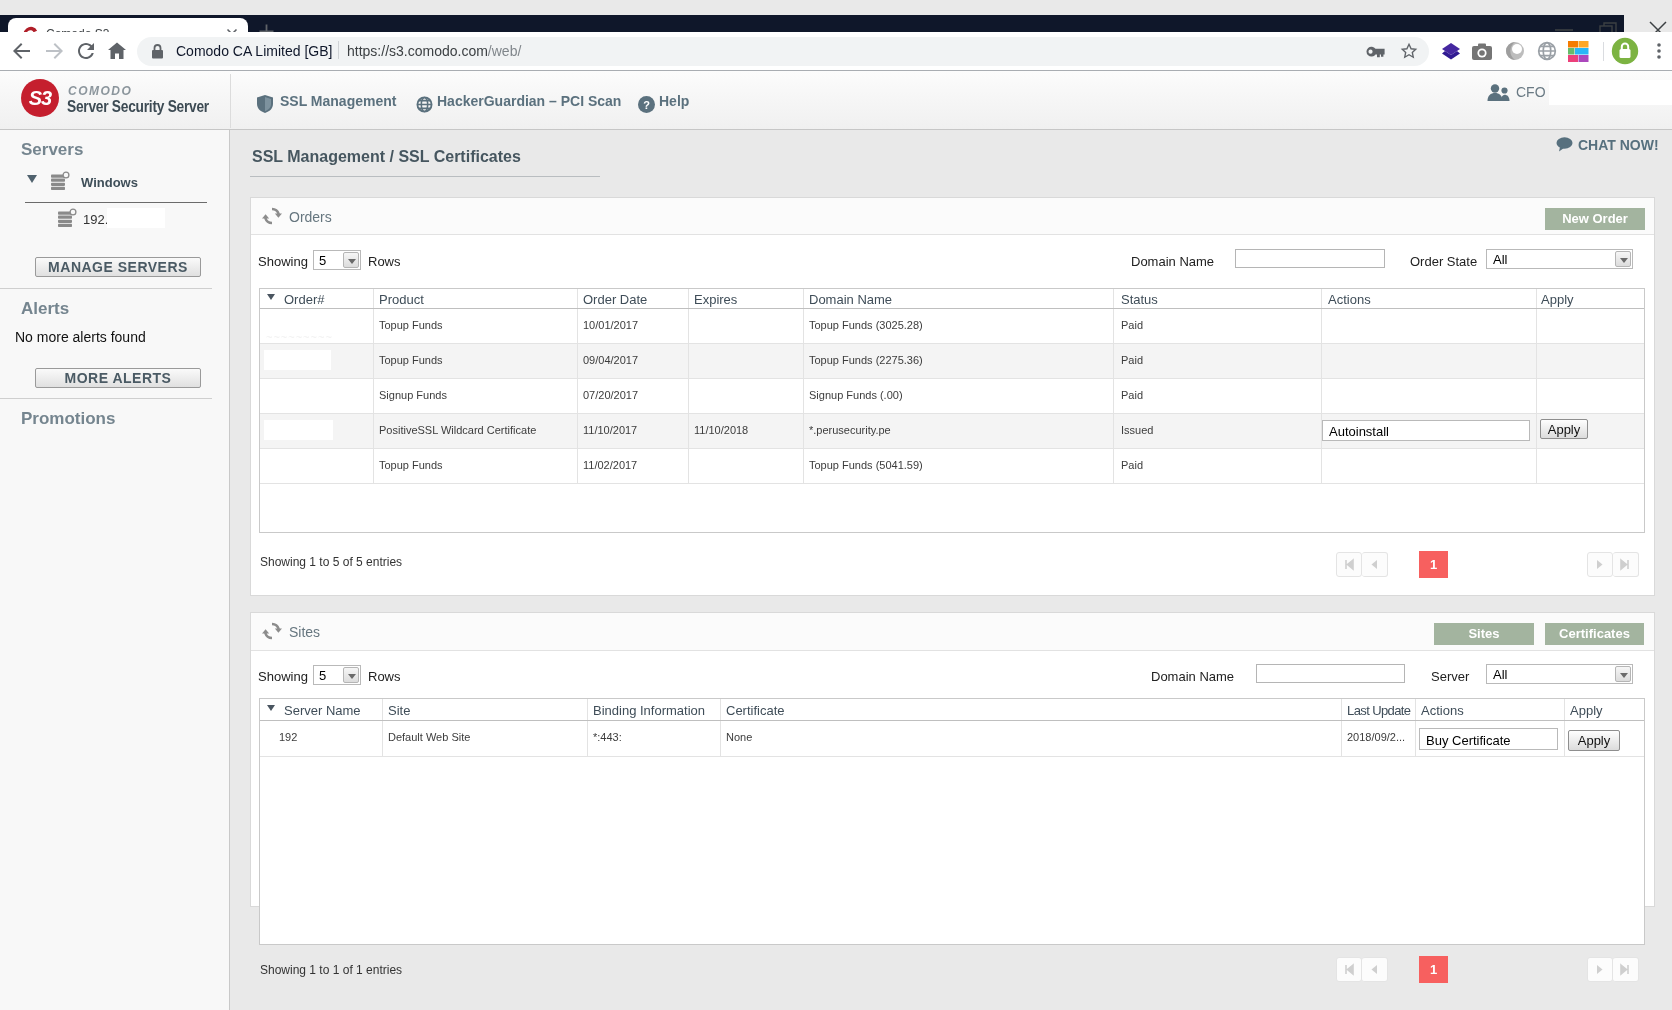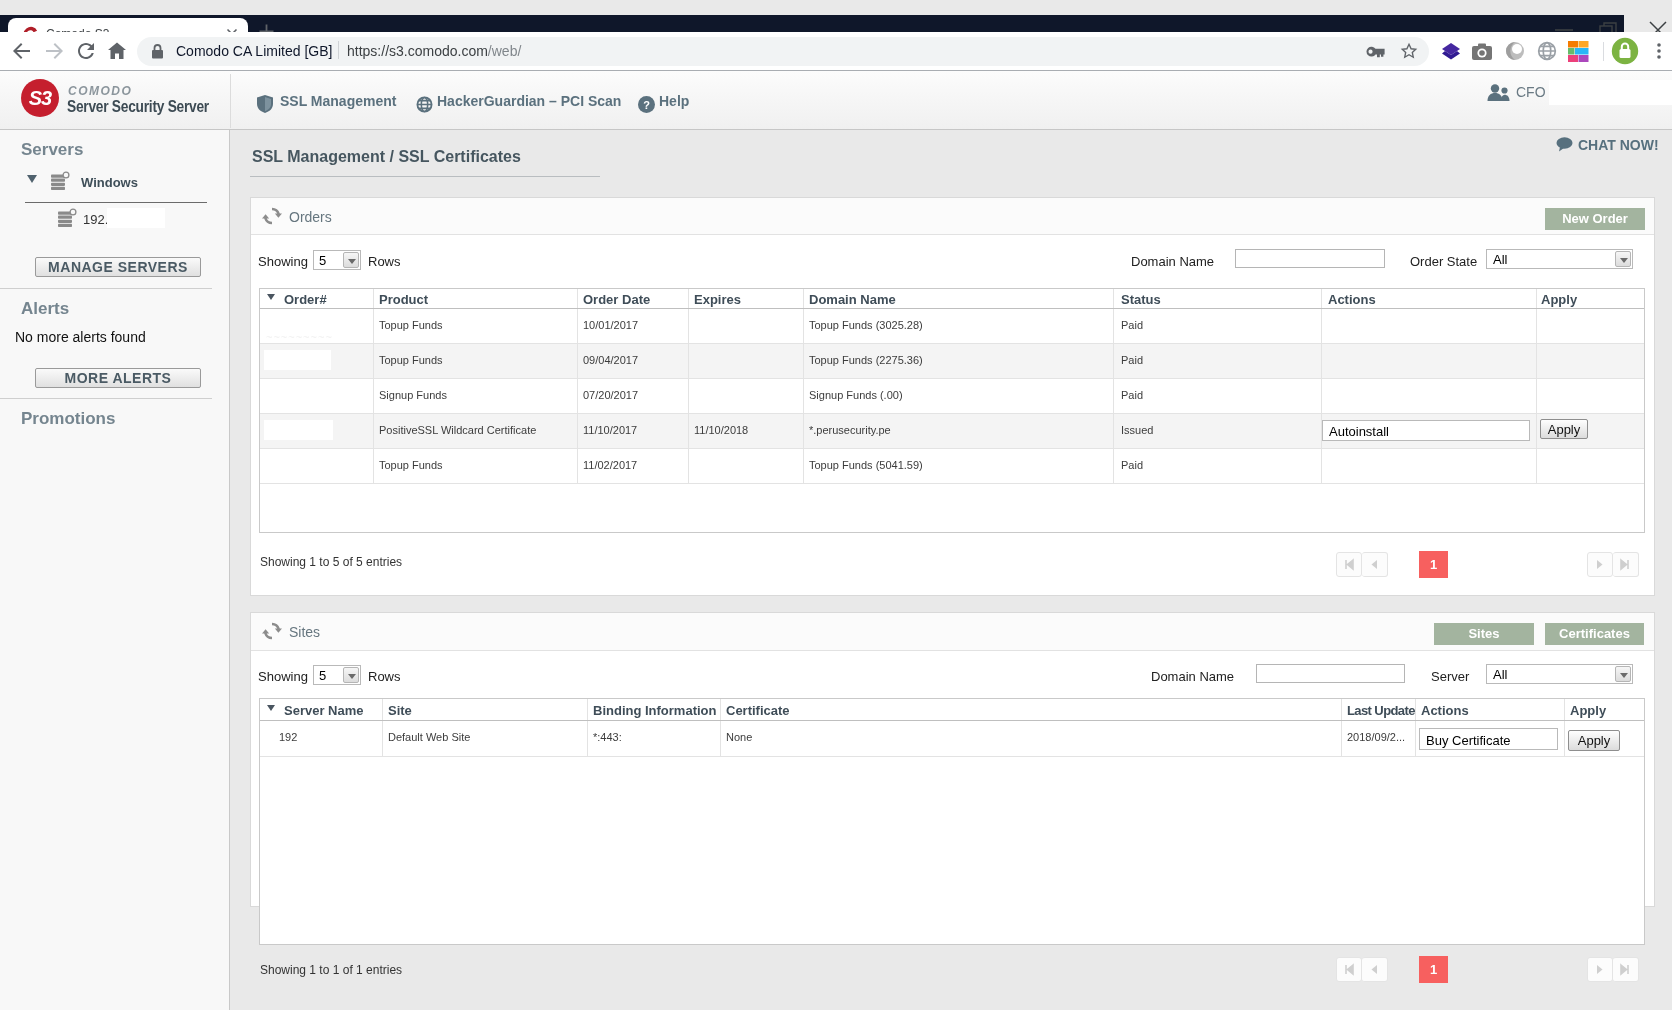--- a/index.html
+++ b/index.html
@@ -47,21 +47,21 @@
 .panel { position:absolute; left:250px; width:1405px; background:#fff; border:1px solid #d9d9d9; }
 .phead { position:absolute; left:0; top:0; width:100%; height:37px; background:#fbfbfb; border-bottom:1px solid #e2e2e2; }
 .ptitle { position:absolute; left:38px; top:11px; font-size:14px; font-weight:normal; color:#66767f; }
 .green { position:absolute; height:22px; background:#a3b49f; color:#fff; font-size:13px; font-weight:bold; text-align:center; line-height:22px; }
 .frow { font-size:13px; color:#222; }
 .sel { position:absolute; background:#fff; border:1px solid #b9b9b9; }
 .selarrow { position:absolute; right:1px; top:1px; width:16px; bottom:1px; background:linear-gradient(#f6f6f6,#dcdcdc); border:1px solid #b5b5b5; border-radius:2px; }
 .selarrow:after { content:""; position:absolute; left:4px; top:6px; border:4px solid transparent; border-top:5px solid #6a6a6a; }
 .inp { position:absolute; background:#fff; border:1px solid #b5b5b5; }
 .tbl { position:absolute; border:1px solid #c9c9c9; background:#fff; }
-.th { position:absolute; font-size:13px; font-weight:bold; color:#3f4d58; }
+.th { position:absolute; font-size:13px; font-weight:normal; color:#3f4d58; }
 .td { position:absolute; font-size:11px; color:#3c3c3c; white-space:nowrap; }
 .vline { position:absolute; top:0; bottom:0; width:1px; background:#e3e3e3; }
 .hline { position:absolute; left:0; right:0; height:1px; background:#e3e3e3; }
 .altrow { position:absolute; left:0; right:0; background:#f4f4f4; }
 .sortarw { position:absolute; width:0; height:0; border:4.5px solid transparent; border-top:6.5px solid #4a5560; }
 .pgbtn { position:absolute; width:26px; height:25px; background:#fcfcfc; border:1px solid #e4e4e4; border-radius:3px; }
 .pgred { position:absolute; width:29px; height:27px; background:#f7605f; color:#fff; font-size:13px; font-weight:bold; text-align:center; line-height:27px; }
 .applybtn { position:absolute; background:linear-gradient(#fefefe,#dcdcdc); border:1px solid #8e8e8e; border-radius:2px; text-align:center; font-size:13px; color:#111; }
 .whitebox { position:absolute; background:#fff; }
 .note { position:absolute; font-size:12px; color:#333; }

